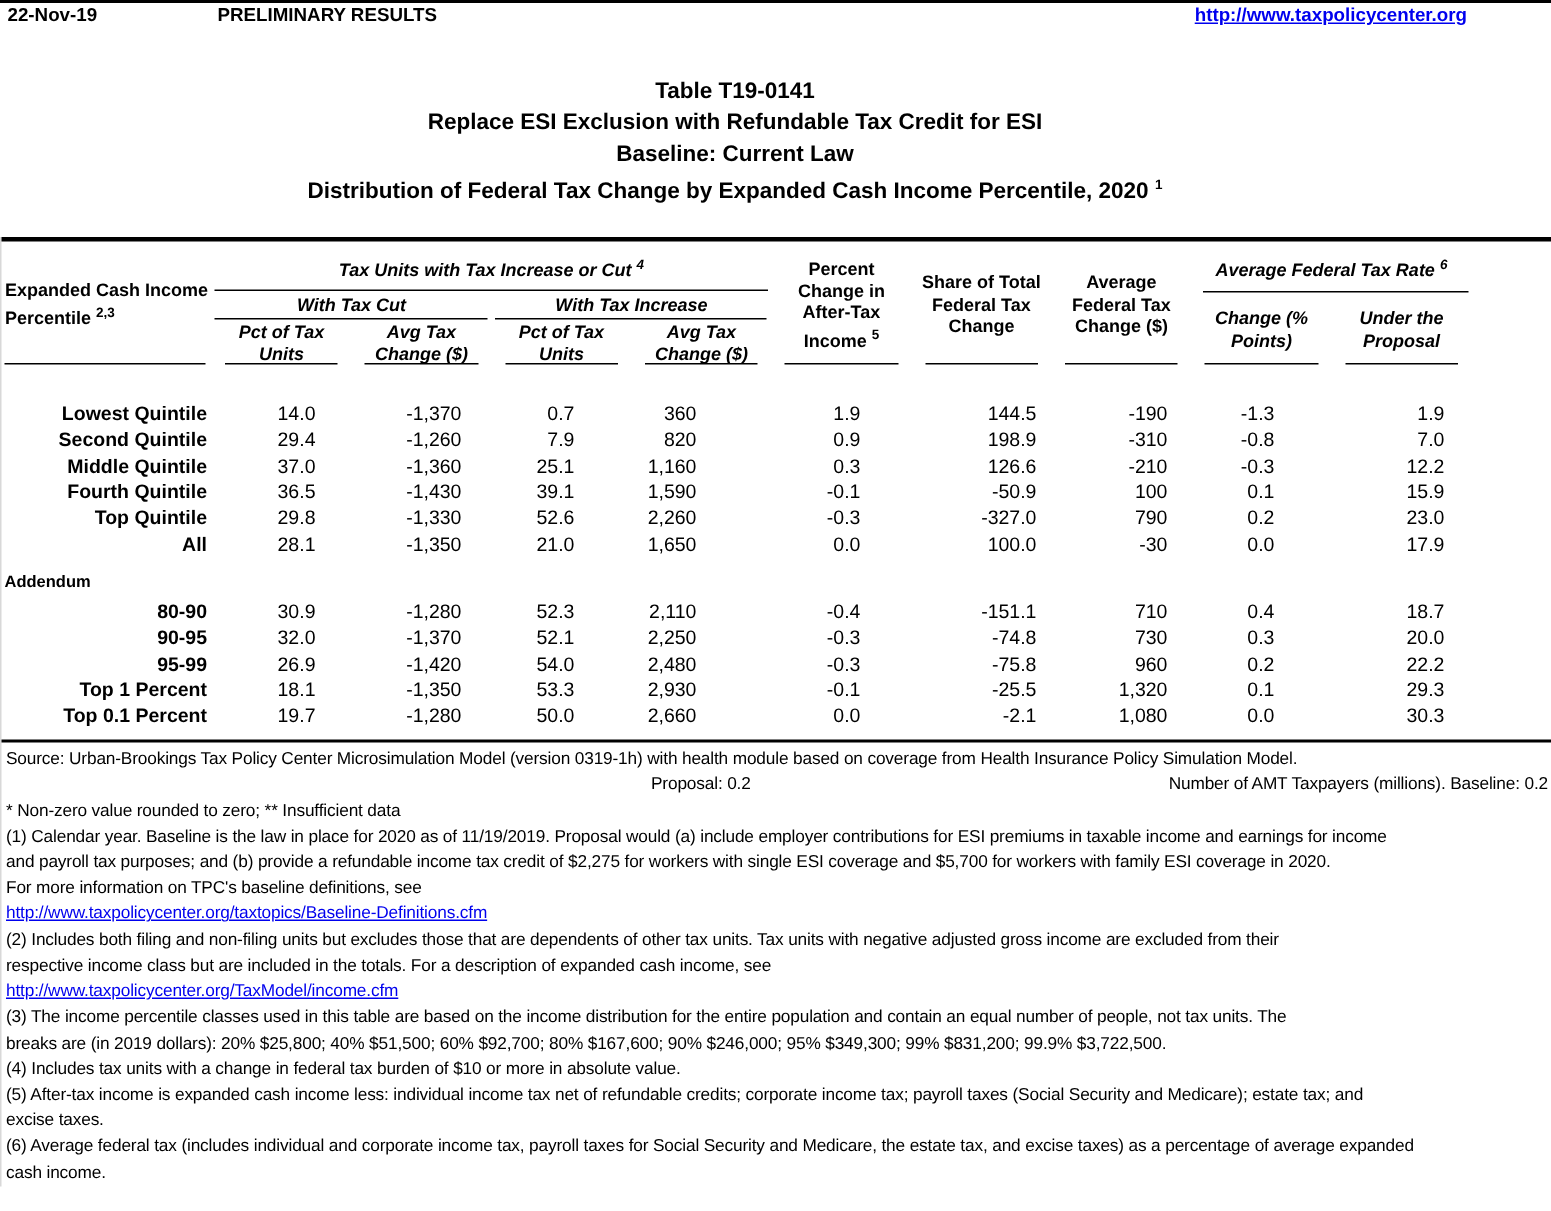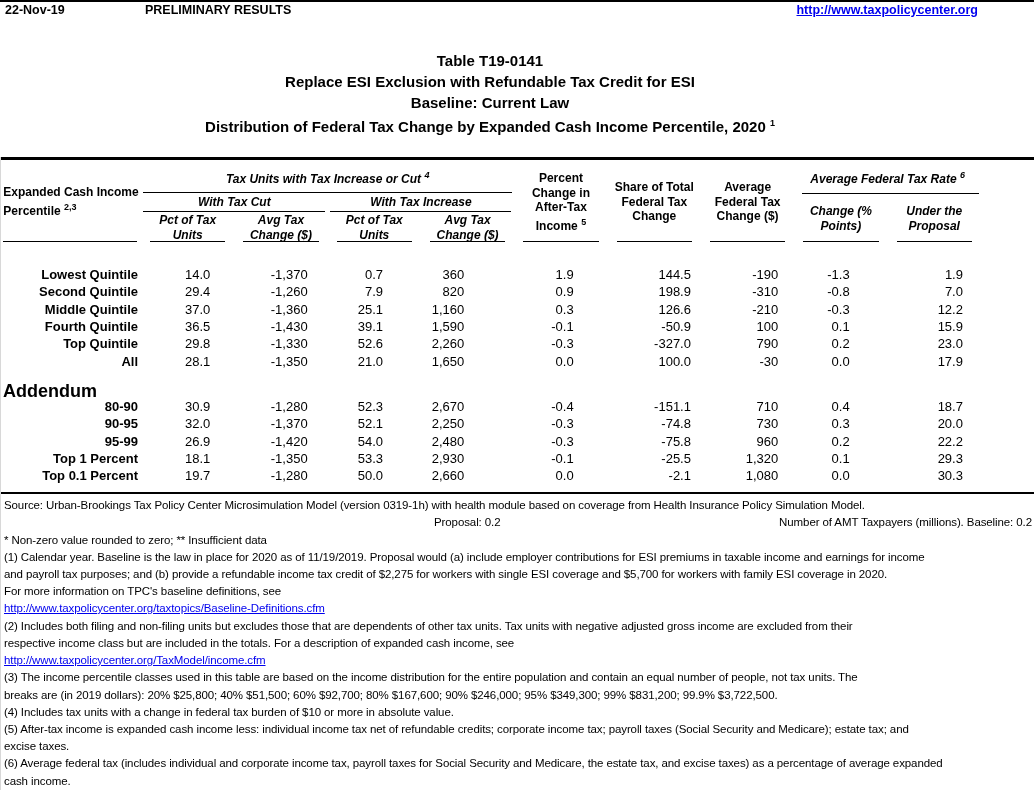--- a/index.html
+++ b/index.html
@@ -55,21 +55,21 @@
   .trow > span:nth-child(2)  { padding-right:24px; }
   .trow > span:nth-child(3)  { padding-right:20px; }
   .trow > span:nth-child(4)  { padding-right:38px; }
   .trow > span:nth-child(5)  { padding-right:50px; }
   .trow > span:nth-child(6)  { padding-right:34px; }
   .trow > span:nth-child(7)  { padding-right:10px; }
   .trow > span:nth-child(8)  { padding-right:16px; }
   .trow > span:nth-child(9)  { padding-right:38px; }
   .trow > span:nth-child(10) { padding-right:18px; }
   .gap-sm { height:11px; }
-  .addendum-label { font-weight:bold; font-size:18px; height:17px; padding-left:2px; }
+  .addendum-label { font-weight:bold; font-size:11px; height:17px; padding-left:2px; }
   .gap-b { height:8px; }
   .bot-line { width:1034px; border-top:2px solid #000; }
 
   
   .footer { padding:3px 2px 0 3px; font-size:11.5px; line-height:17.2px; letter-spacing:-0.1px; }
   .fline { white-space:nowrap; }
   .amt-line { position:relative;text-align:right; }
   .amt-line .proposal { position:absolute; left:430px; top:0; }
 </style>
 </head>
@@ -269,21 +269,21 @@
 
     <div class="gap-sm"></div>
     <div class="addendum-label">Addendum</div>
 
     <div id="tbody-addendum">
         <div class="trow">
           <span class="tlabel">80-90</span>
           <span class="tcell">30.9</span>
           <span class="tcell">-1,280</span>
           <span class="tcell">52.3</span>
-          <span class="tcell">2,670</span>
+          <span class="tcell">2,110</span>
           <span class="tcell">-0.4</span>
           <span class="tcell">-151.1</span>
           <span class="tcell">710</span>
           <span class="tcell">0.4</span>
           <span class="tcell">18.7</span>
         </div>
         <div class="trow">
           <span class="tlabel">90-95</span>
           <span class="tcell">32.0</span>
           <span class="tcell">-1,370</span>

